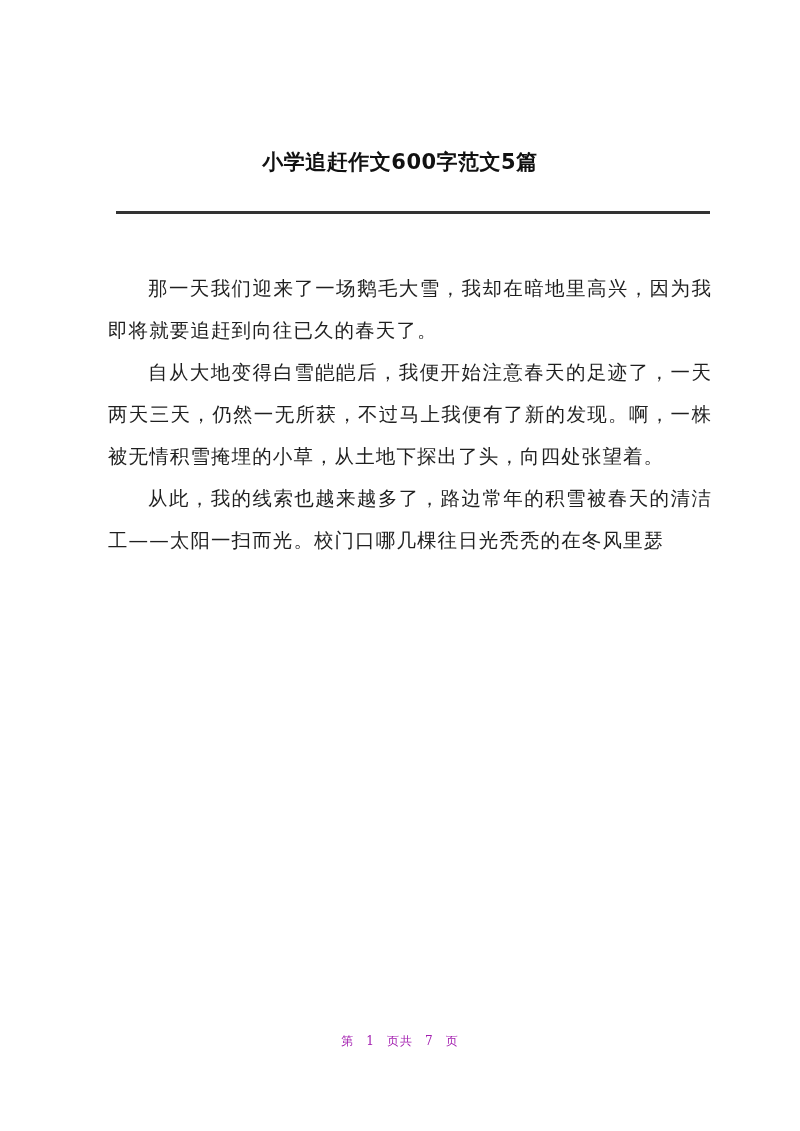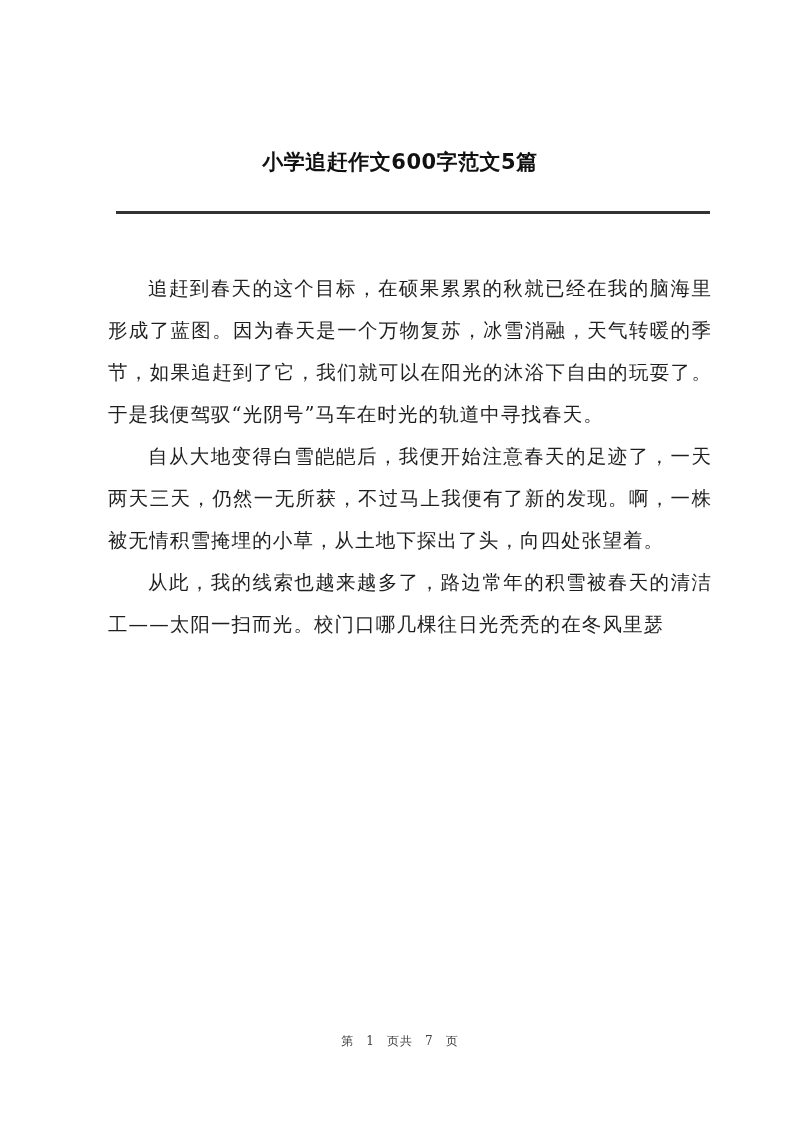--- a/index.html
+++ b/index.html
@@ -6,30 +6,30 @@
     body { width: 800px; height: 1131px; position: relative; overflow: hidden;
            font-family: "DejaVu Serif", "Liberation Serif", serif; color: #1a1a1a; }
     .title { position: absolute; top: 148px; left: 0; width: 800px; text-align: center;
              font-family: "DejaVu Sans", "Liberation Sans", sans-serif;
              font-size: 21px; font-weight: bold; color: #111; letter-spacing: 0.5px; }
     .rule { position: absolute; top: 211px; left: 116px; width: 594px; height: 3px; background: #333; }
     .body { position: absolute; top: 268px; left: 108px; width: 604px; }
     .para { margin: 0; font-size: 19.5px; line-height: 42px; text-indent: 40px;
             text-align: justify; letter-spacing: 1.1px; color: #1f1f1f; }
     .footer { position: absolute; top: 1033px; left: 0; width: 800px; text-align: center;
-              font-size: 12px; color: #404040; letter-spacing: 1px; }
+              font-size: 12px; color: #a21caf; letter-spacing: 1px; }
     .footer span { margin: 0 6px; }
   </style>
 </head>
 <body>
 
 <div class="title">小学追赶作文600字范文5篇</div>
 <div class="rule"></div>
 
 <div class="body">
-  <p class="para">追赶到春天的这个目标，在硕果累累的秋就已经在我的脑海里形成了蓝图。因为春天是一个万物复苏，冰雪消融，天气转暖的季节，如果追赶到了它，我们就可以在阳光的沐浴下自由的玩耍了。于是我便驾驭“光阴号”马车在时光的轨道中寻找春天。</p>
+  <p class="para">那一天我们迎来了一场鹅毛大雪，我却在暗地里高兴，因为我即将就要追赶到向往已久的春天了。</p>
   <p class="para">自从大地变得白雪皑皑后，我便开始注意春天的足迹了，一天两天三天，仍然一无所获，不过马上我便有了新的发现。啊，一株被无情积雪掩埋的小草，从土地下探出了头，向四处张望着。</p>
   <p class="para">从此，我的线索也越来越多了，路边常年的积雪被春天的清洁工——太阳一扫而光。校门口哪几棵往日光秃秃的在冬风里瑟</p>
 </div>
 
 <div class="footer">
   <span>第</span><span>1</span><span>页共</span><span>7</span><span>页</span>
 </div>
 
 </body></html>

